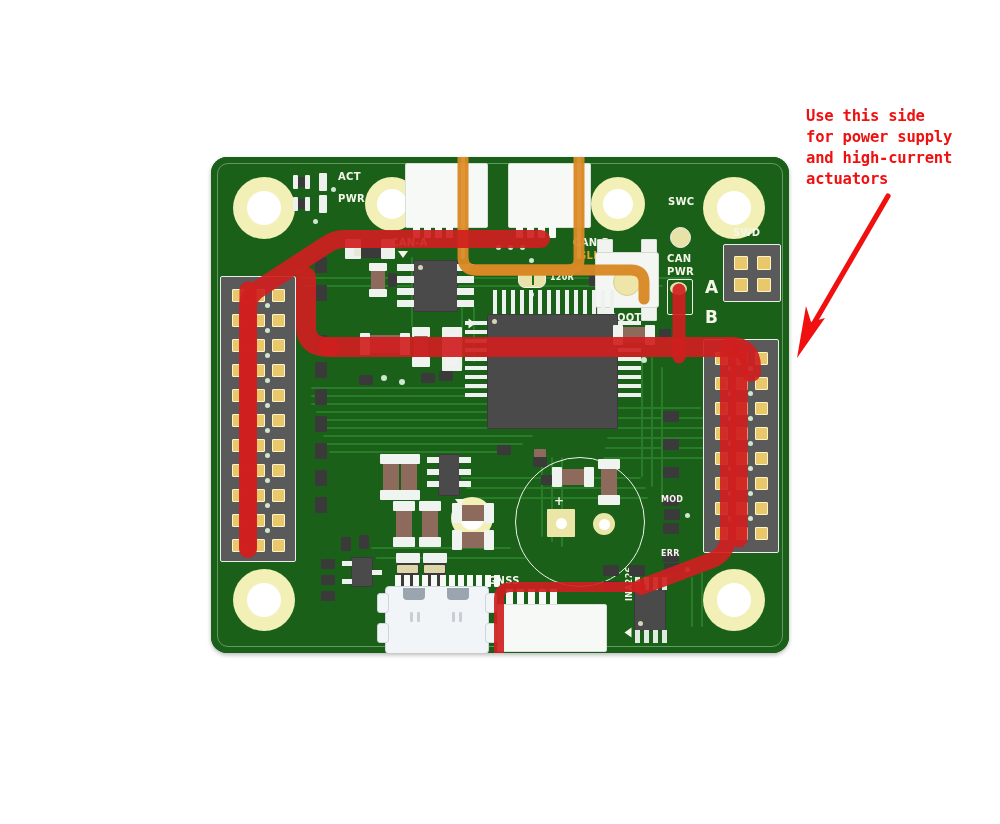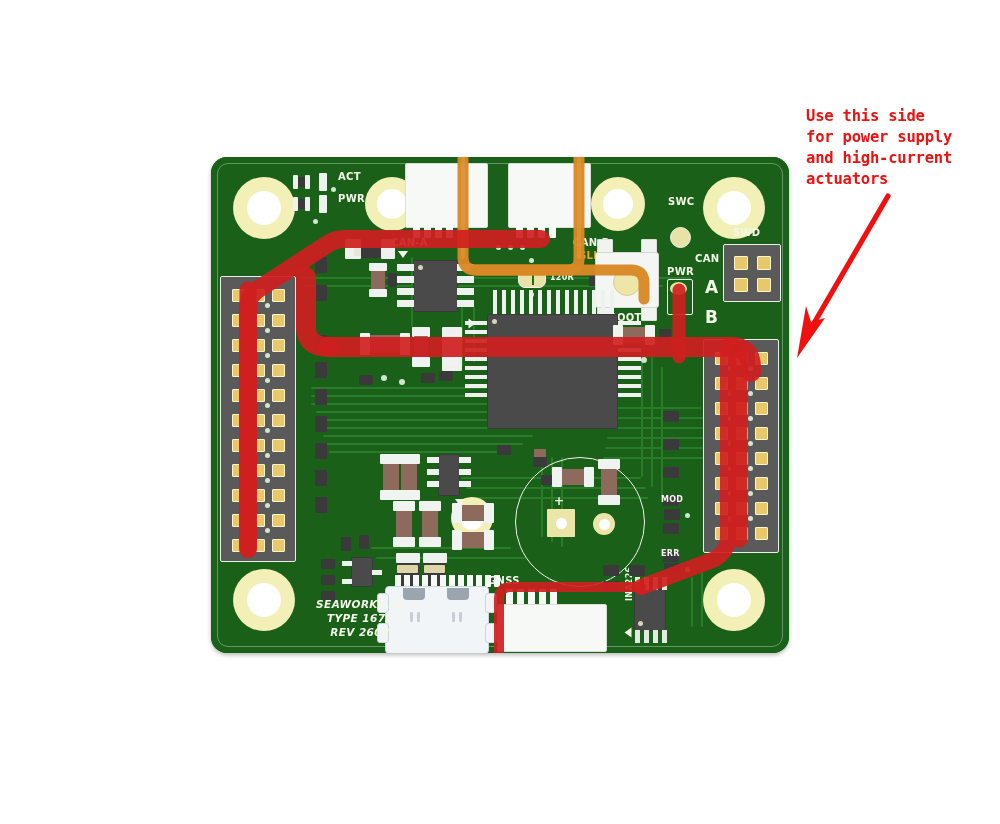--- a/index.html
+++ b/index.html
@@ -230,21 +230,21 @@
     <div class="tact-leg" style="left:430px;top:82px;width:14px;height:20px;"></div>
     <div class="tact-leg" style="left:386px;top:142px;width:14px;height:20px;"></div>
     <div class="tact-leg" style="left:430px;top:142px;width:14px;height:20px;"></div>
     <div class="tact" style="left:384px;top:95px;width:62px;height:54px;"></div>
     <div class="tact-btn" style="left:402px;top:111px;width:26px;height:26px;"></div>
     <div class="silk" style="left:398px;top:155px;">BOOT</div>
 
     <div class="silk" style="left:457px;top:39px;">SWC</div>
     <div class="tpad" style="left:459px;top:70px;width:19px;height:19px;"></div>
 
-    <div class="silk" style="left:456px;top:96px;margin-left:28px;">CAN</div>
+    <div class="silk" style="left:456px;top:96px;">CAN</div>
     <div class="silk" style="left:456px;top:109px;">PWR</div>
     <div class="silk-box" style="left:456px;top:122px;width:24px;height:34px;"></div>
     <div class="tpad" style="left:459px;top:125px;width:17px;height:13px;border:none;"></div>
 
     <div class="silk big" style="left:494px;top:120px;">A</div>
     <div class="silk big" style="left:494px;top:150px;">B</div>
 
     <div class="silk" style="left:522px;top:70px;">SWD</div>
     <div class="header-blk" style="left:512px;top:87px;width:56px;height:56px;">
       <span class="hpad" style="left:10px;top:11px;width:12px;height:12px;"></span>
@@ -473,25 +473,20 @@
     <div class="usbc-slot" style="left:236px;top:431px;width:22px;height:12px;border-radius:0 0 4px 4px;"></div>
     <div class="usbc-hole" style="left:199px;top:455px;width:3px;height:10px;"></div>
     <div class="usbc-hole" style="left:206px;top:455px;width:3px;height:10px;"></div>
     <div class="usbc-hole" style="left:241px;top:455px;width:3px;height:10px;"></div>
     <div class="usbc-hole" style="left:248px;top:455px;width:3px;height:10px;"></div>
     <div class="usbc-ear" style="left:166px;top:436px;width:10px;height:18px;"></div>
     <div class="usbc-ear" style="left:166px;top:466px;width:10px;height:18px;"></div>
     <div class="usbc-ear" style="left:274px;top:436px;width:10px;height:18px;"></div>
     <div class="usbc-ear" style="left:274px;top:466px;width:10px;height:18px;"></div>
 
-    <div class="silk brand" style="left:84px;top:440px;width:130px;">
-      <div>SEAWORKS.IO</div>
-      <div>TYPE 1673</div>
-      <div>REV 2602</div>
-    </div>
 
     <div class="header-blk" style="left:9px;top:119px;width:74px;height:284px;">
       <span class="hpad" style="left:11px;top:12px;width:11px;height:11px;"></span>
       <span class="hpad" style="left:31px;top:12px;width:11px;height:11px;"></span>
       <span class="hpad" style="left:51px;top:12px;width:11px;height:11px;"></span>
       <span class="hpad" style="left:11px;top:37px;width:11px;height:11px;"></span>
       <span class="hpad" style="left:31px;top:37px;width:11px;height:11px;"></span>
       <span class="hpad" style="left:51px;top:37px;width:11px;height:11px;"></span>
       <span class="hpad" style="left:11px;top:62px;width:11px;height:11px;"></span>
       <span class="hpad" style="left:31px;top:62px;width:11px;height:11px;"></span>

